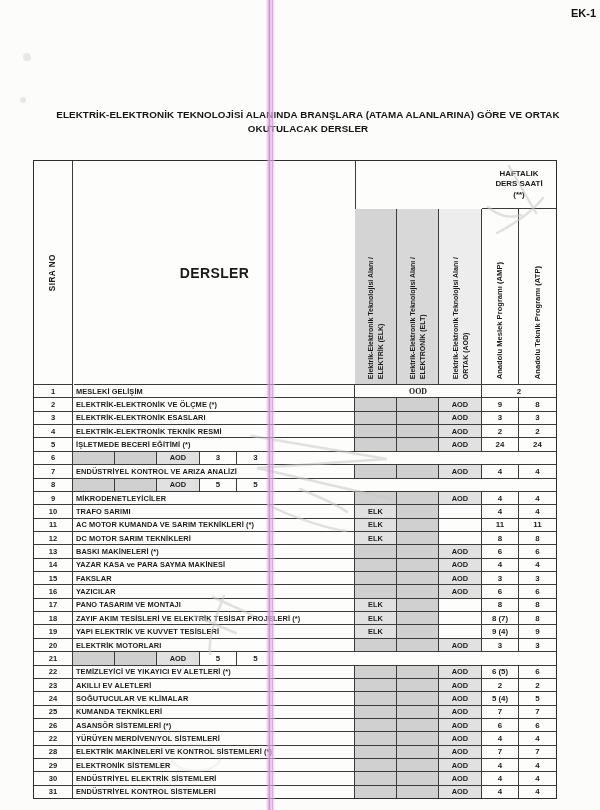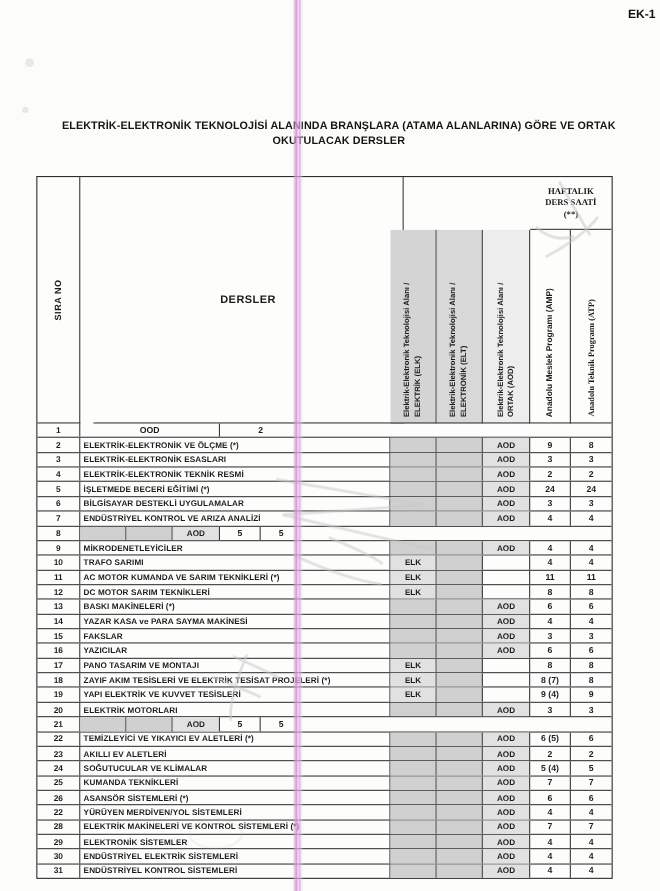--- a/index.html
+++ b/index.html
@@ -20,23 +20,23 @@
   .tbl{
     position:absolute;left:33px;top:160px;width:522px;height:637px;
     border:1.5px solid #2d2d2d;background:#fdfdfc;
   }
   .hcell{
     position:absolute;box-sizing:border-box;
     border-right:1px solid #3b3b3b;border-bottom:1px solid #3b3b3b;
     display:flex;align-items:center;justify-content:center;
     font-weight:bold;color:#1a1a1a;
   }
-  .no-br{border-right:none;font-family:Liberation Serif, serif;}
+  .no-br{border-right:none;}
   .hd-sira{left:0;top:0;width:39px;height:224px;}
-  .hd-ders{left:51px;top:0;width:282px;height:224px;font-size:10px;letter-spacing:.4px;}
+  .hd-ders{left:40px;top:0;width:282px;height:224px;font-size:14px;letter-spacing:.4px;}
   .hd-atama{left:321px;top:0;width:127px;height:48px;font-size:7.9px;line-height:10.2px;text-align:center;padding:2px 6px;}
   .hd-haftalik{left:448px;top:0;width:74px;height:48px;font-size:7.9px;line-height:10.2px;text-align:center;padding:2px 4px;flex-direction:column;}
   .hd-elk{left:321px;top:48px;width:42px;height:176px;background:var(--hd-shade);}
   .hd-elt{left:363px;top:48px;width:42px;height:176px;background:var(--hd-shade2);}
   .hd-aod{left:405px;top:48px;width:43px;height:176px;background:var(--hd-light);}
   .hd-amp{left:448px;top:48px;width:37px;height:176px;}
   .hd-atp{left:485px;top:48px;width:37px;height:176px;}
   .vcell{align-items:flex-end;padding-bottom:5px;}
   .vtext{
     writing-mode:vertical-rl;transform:rotate(180deg);
@@ -54,21 +54,21 @@
     font-size:7.4px;font-weight:bold;color:#1c1c1c;
     overflow:hidden;white-space:nowrap;
   }
   .c-no{width:39px;font-size:7.6px;}
   .c-ders{width:282px;justify-content:flex-start;padding-left:3px;letter-spacing:.1px;}
   .c-elk{width:42px;}
   .c-elt{width:42px;}
   .c-aod{width:43px;}
   .c-amp{width:37px;font-size:7.9px;}
   .c-atp{width:37px;border-right:none;font-size:7.9px;}
-  .c-mbranch{width:127px;font-size:7.9px;}
+  .c-mbranch{width:127px;font-size:7.9px;font-family:Liberation Serif, serif;}
   .c-mhours{width:74px;border-right:none;font-size:7.9px;}
   .shade{background:var(--shade);}
   .shade-label{background:var(--shade-label);text-align:right;}
   
   .artifacts{position:absolute;left:0;top:0;z-index:8;pointer-events:none;}
   .pink-line{
     position:absolute;left:266px;top:0;width:10px;height:810px;z-index:9;pointer-events:none;
     background:linear-gradient(90deg,
       rgba(230,190,230,0) 0%,
       rgba(219,160,220,.75) 24%,
@@ -131,20 +131,21 @@
       <div class="vtext vtext-one">Anadolu Meslek Programı (AMP)</div>
     </div>
 
     <div class="hcell hd-atp vcell no-br">
       <div class="vtext vtext-one">Anadolu Teknik Programı (ATP)</div>
     </div>
 
     <div class="rows" id="rows">
         <div class="tr">
           <div class="td c-no">1</div>
+          <div class="td c-ders">MESLEKİ GELİŞİM</div>
           <div class="td c-mbranch">OOD</div>
           <div class="td c-mhours">2</div>
         </div>
         <div class="tr">
           <div class="td c-no">2</div>
           <div class="td c-ders">ELEKTRİK-ELEKTRONİK VE ÖLÇME (*)</div>
           <div class="td c-elk shade"></div>
           <div class="td c-elt shade"></div>
           <div class="td c-aod shade-label">AOD</div>
           <div class="td c-amp">9</div>
@@ -172,21 +173,20 @@
           <div class="td c-no">5</div>
           <div class="td c-ders">İŞLETMEDE BECERİ EĞİTİMİ (*)</div>
           <div class="td c-elk shade"></div>
           <div class="td c-elt shade"></div>
           <div class="td c-aod shade-label">AOD</div>
           <div class="td c-amp">24</div>
           <div class="td c-atp">24</div>
         </div>
         <div class="tr">
           <div class="td c-no">6</div>
-          <div class="td c-ders">BİLGİSAYAR DESTEKLİ UYGULAMALAR</div>
           <div class="td c-elk shade"></div>
           <div class="td c-elt shade"></div>
           <div class="td c-aod shade-label">AOD</div>
           <div class="td c-amp">3</div>
           <div class="td c-atp">3</div>
         </div>
         <div class="tr">
           <div class="td c-no">7</div>
           <div class="td c-ders">ENDÜSTRİYEL KONTROL VE ARIZA ANALİZİ</div>
           <div class="td c-elk shade"></div>

